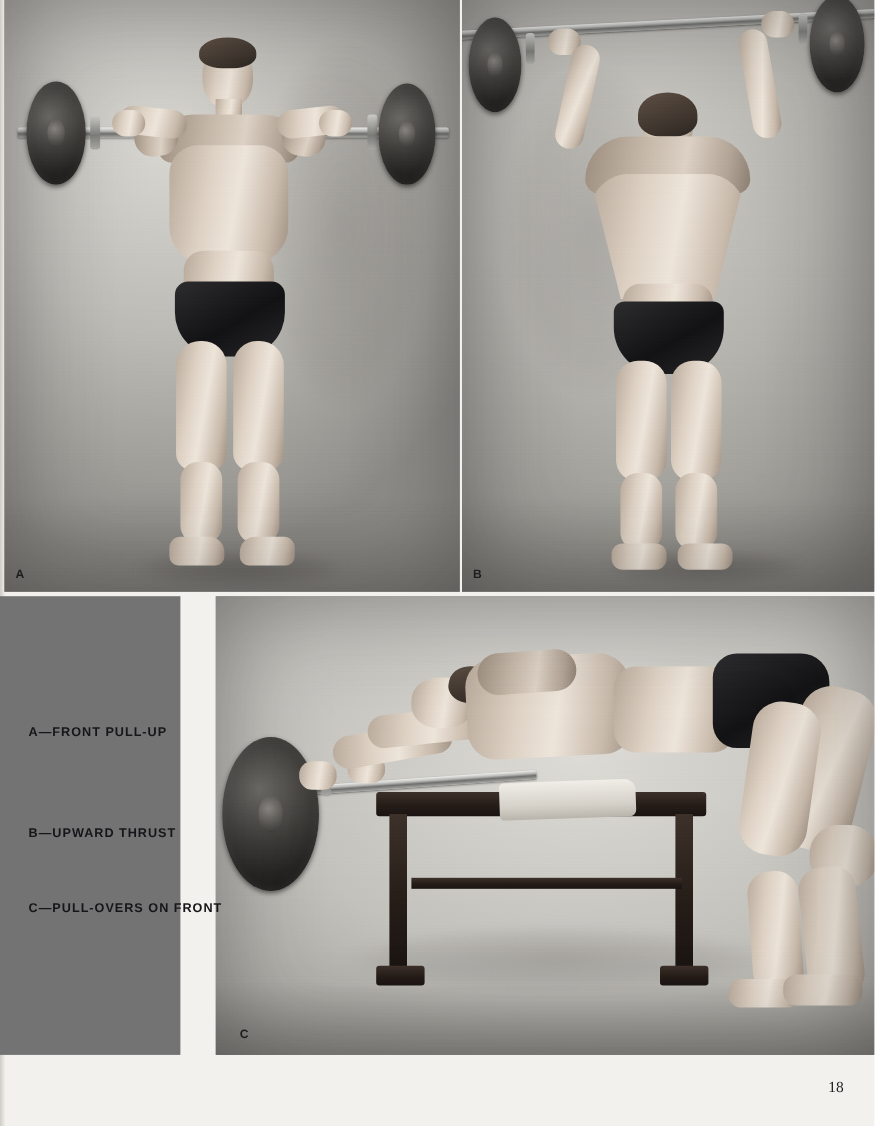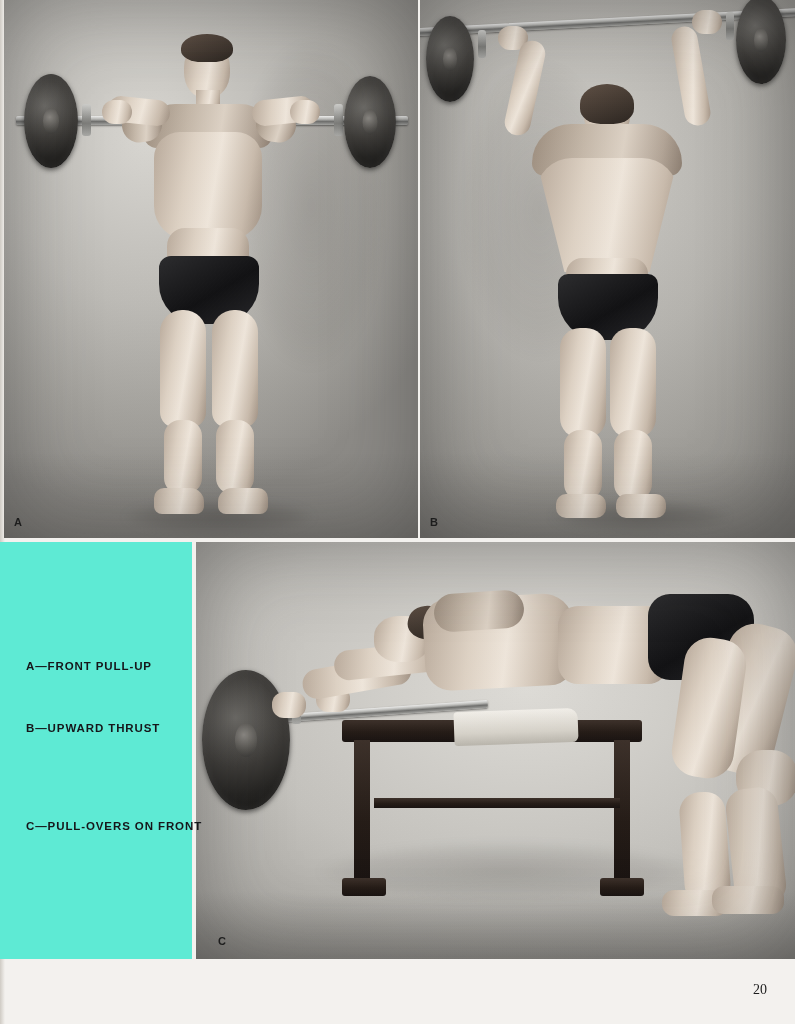--- a/index.html
+++ b/index.html
@@ -139,36 +139,36 @@
     position: absolute;
     background: linear-gradient(to bottom, #f2efe9 0%, #d6d2c9 65%, #b9b5ac 100%);
     border-radius: 4px 10px 6px 4px;
   }
 
   
   #caption-block {
     position: absolute;
     left: 0;
     top: 542px;
-    width: 192px;
+    width: 164px;
     height: 417px;
-    background: #5eead4;
+    background: #737373;
   }
   .caption-line {
     position: absolute;
     left: 26px;
     font-family: "Liberation Sans", sans-serif;
     font-size: 11.5px;
     font-weight: 700;
     letter-spacing: 0.9px;
     color: #16161a;
     white-space: nowrap;
   }
   #cap-a { top: 118px; }
-  #cap-b { top: 180px; }
+  #cap-b { top: 210px; }
   #cap-c { top: 278px; }
 
   #page-number {
     position: absolute;
     right: 28px;
     bottom: 26px;
     font-family: "Liberation Serif", serif;
     font-size: 14px;
     color: #1c1c1c;
   }
@@ -348,14 +348,14 @@
     <div class="vignette"></div>
     <div class="label" style="left:22px; bottom:12px;">C</div>
   </div>
 
   <div id="caption-block">
     <div class="caption-line" id="cap-a">A—FRONT PULL-UP</div>
     <div class="caption-line" id="cap-b">B—UPWARD THRUST</div>
     <div class="caption-line" id="cap-c">C—PULL-OVERS ON FRONT</div>
   </div>
 
-  <div id="page-number">20</div>
+  <div id="page-number">18</div>
 </div>
 
 </body></html>

